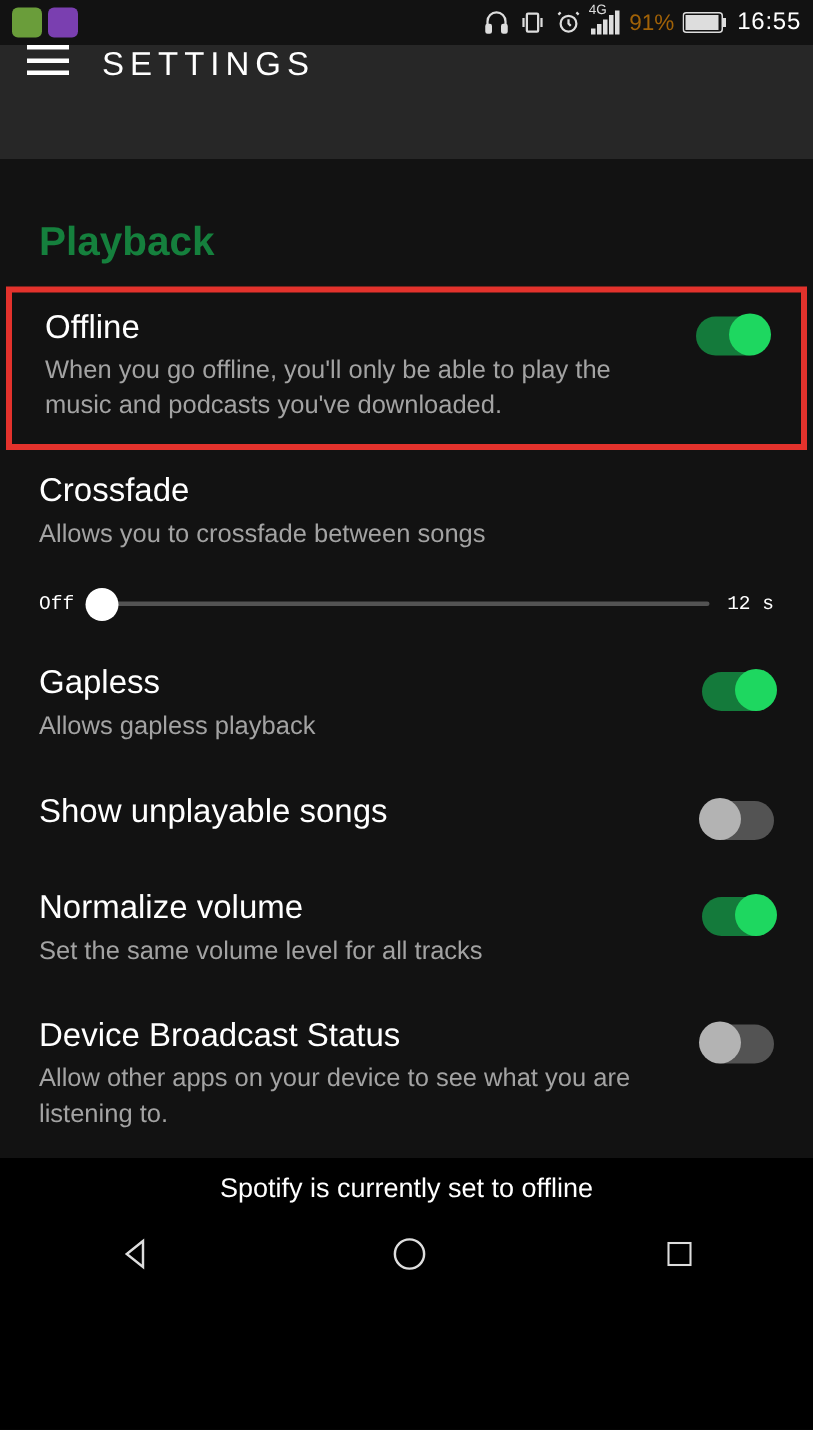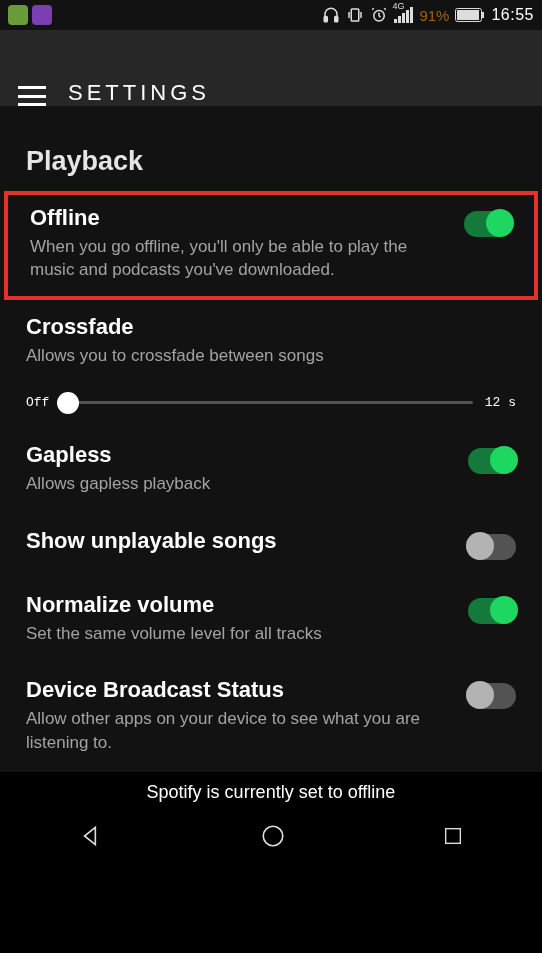--- a/index.html
+++ b/index.html
@@ -32,48 +32,48 @@
     margin-left: auto; display: flex; align-items: center; gap: 6px;
     font-size: 15px; color: #ddd;
   }
   .status-right svg { display: block; }
   .batt-text { font-size: 15px; color: #a16207; }
   .clock { font-size: 16px; color: #fff; letter-spacing: 0.5px; }
   .header {
     background: #272727;
     height: 76px;
     display: flex;
-    align-items: flex-end;
+    align-items: flex-start;
     padding: 0 18px;
     gap: 22px;
   }
   .hamburger {
     width: 28px; height: 20px; display: flex; flex-direction: column; justify-content: space-between;
   }
   .hamburger span { display: block; height: 3px; background: #fff; width: 100%; }
   .header-title {
     font-size: 22px; letter-spacing: 4px; font-weight: 500; color: #fff;
   }
   .content {
     background: #121212;
     padding: 16px 0 0 0;
   }
   .section-title {
-    font-size: 27px; font-weight: 700; color: #e5e5e5; padding: 24px 26px 14px 26px;
+    font-size: 27px; font-weight: 700; color: #15803d; padding: 24px 26px 14px 26px;
   }
   .setting-row {
     display: flex;
     align-items: flex-start;
     justify-content: space-between;
     padding: 14px 26px 18px 26px;
     gap: 16px;
   }
   .setting-text { flex: 1 1 auto; min-width: 0; }
   .setting-title {
-    font-size: 22px; font-weight: 700; color: #fff; margin-bottom: 4px;
+    font-size: 22px; font-weight: 400; color: #fff; margin-bottom: 4px;
   }
   .setting-desc {
     font-size: 17px; color: #a3a3a3; line-height: 1.38;
   }
   .highlight-box {
     border: 4px solid #e3322c;
     margin: 0 4px;
   }
   .highlight-box .setting-row { padding: 10px 22px 14px 22px; }
   .toggle {

